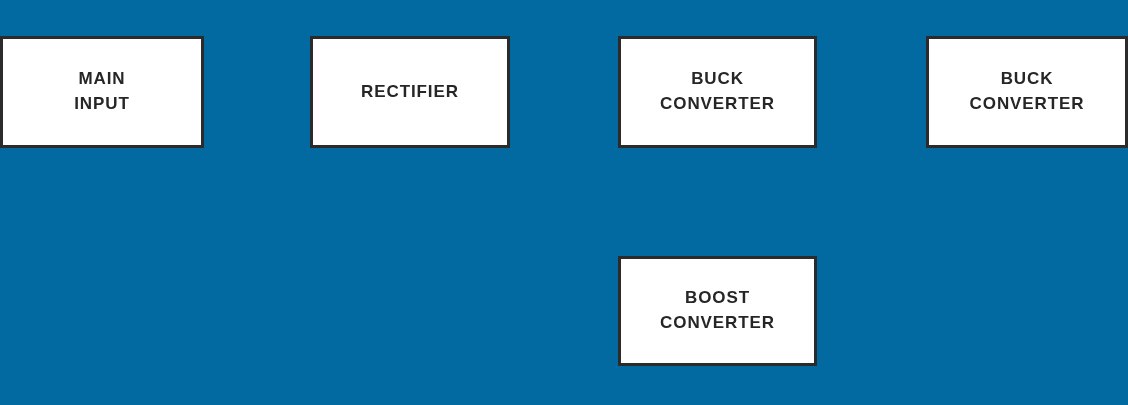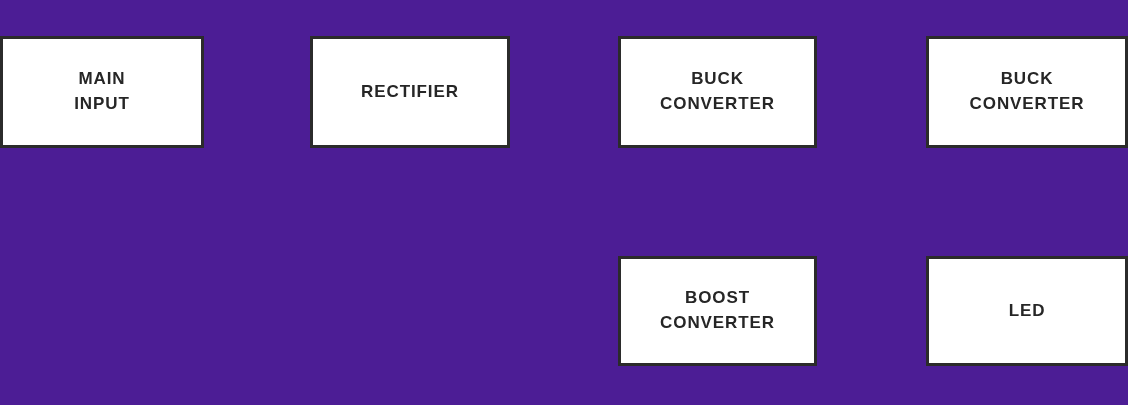--- a/index.html
+++ b/index.html
@@ -8,21 +8,21 @@
     padding: 0;
     background: #000000;
   }
   body {
     font-family: "Liberation Sans", sans-serif;
   }
   #diagram-canvas {
     position: relative;
     width: 1128px;
     height: 405px;
-    background: #4c1d95;
+    background: #0369a1;
     overflow: hidden;
     text-decoration: underline;
   }
   .block {
     position: absolute;
     box-sizing: border-box;
     background: #ffffff;
     border: 3px solid #2b2b2b;
     display: flex;
     align-items: center;
@@ -72,17 +72,14 @@
     <span class="block-label">BUCK
 CONVERTER</span>
   </div>
 
 
   <div class="block r2 c2">
     <span class="block-label">BOOST
 CONVERTER</span>
   </div>
 
-  <div class="block r2 c3">
-    <span class="block-label">LED</span>
-  </div>
 
 </div>
 
 </body></html>

